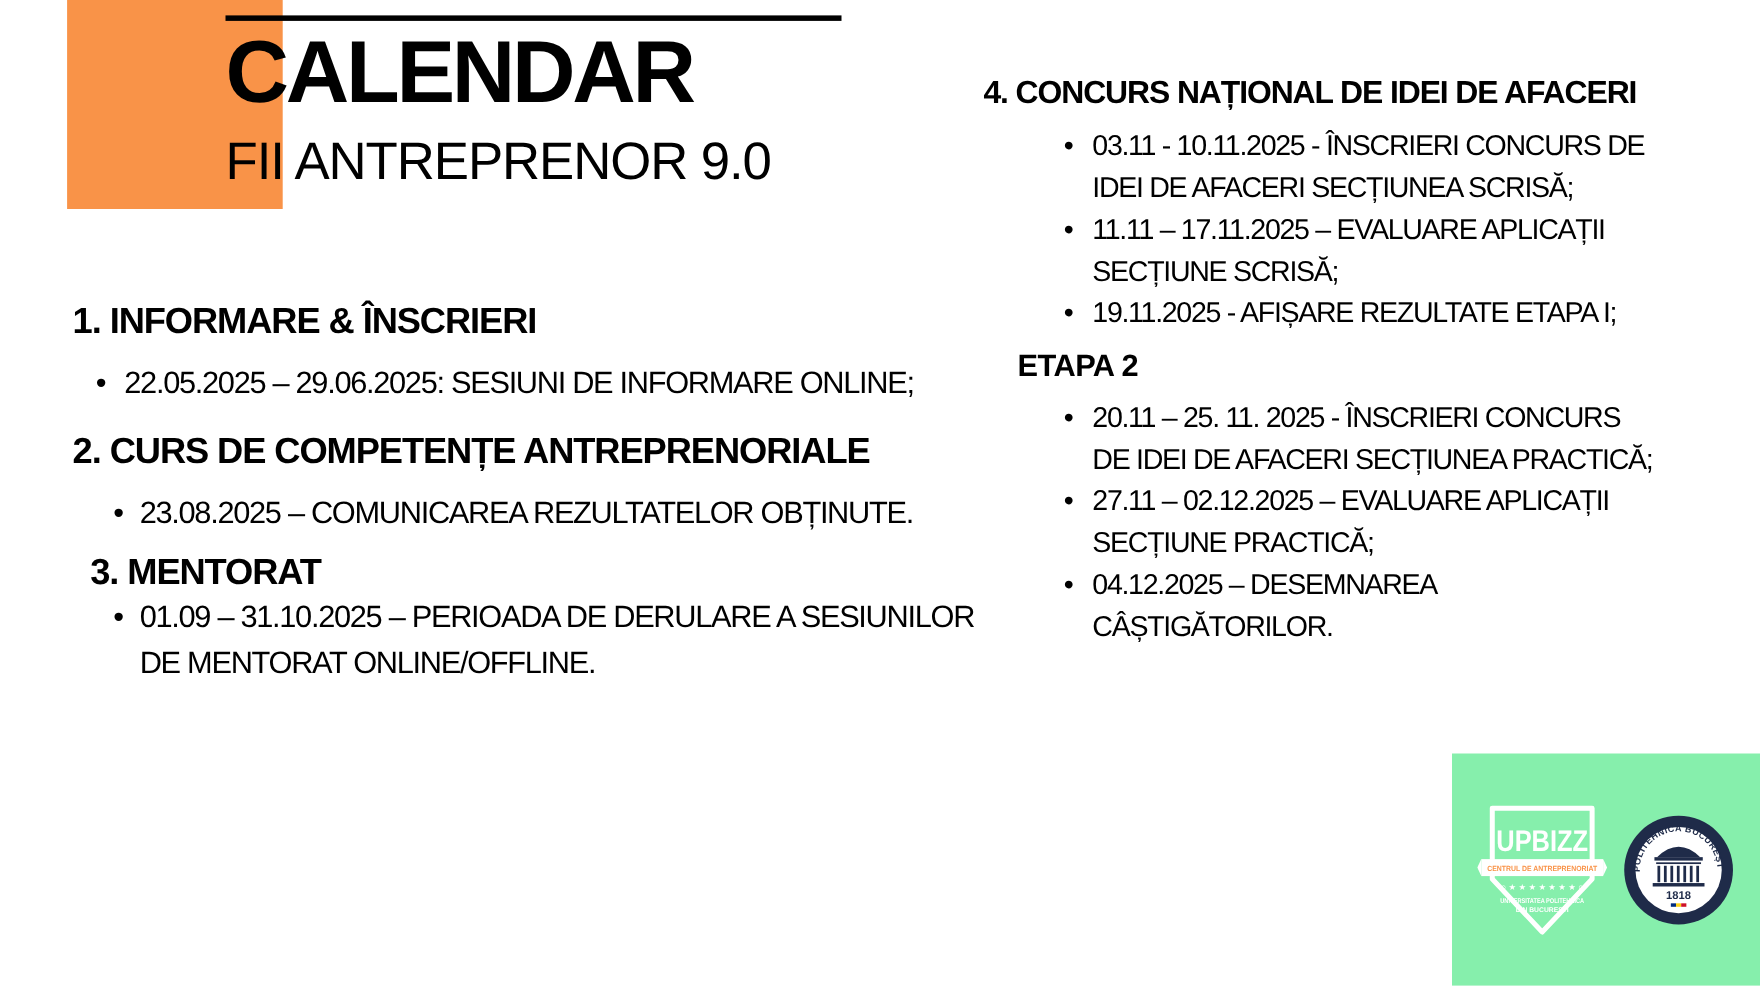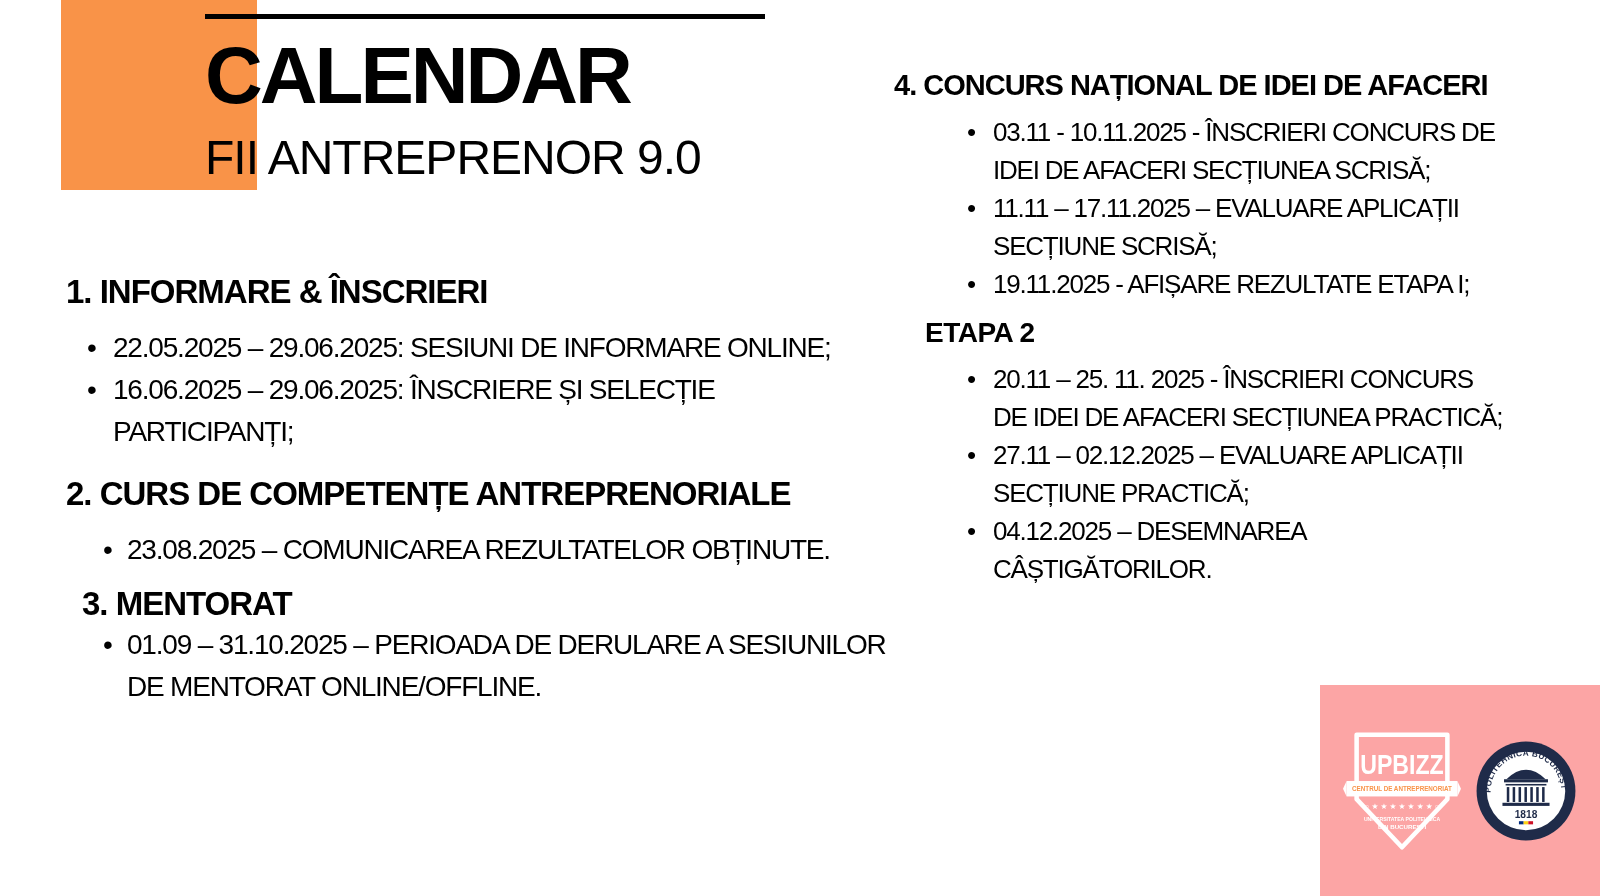--- a/index.html
+++ b/index.html
@@ -17,32 +17,32 @@
   .accent-top {
     position: absolute;
     left: 61px; top: 0;
     width: 196px; height: 190px;
     background: #F99348;
   }
   .logo-box {
     position: absolute;
     left: 1320px; top: 685px;
     width: 280px; height: 211px;
-    background: #fca5a5;
+    background: #86efac;
     display: flex;
     align-items: center;
     justify-content: center;
     gap: 14px;
   }
 
   
   .header { position: absolute; left: 205px; top: 14px; width: 700px; }
   .header-rule { width: 560px; height: 5px; background: #000; }
   .page-title {
-    margin: 17px 0 0 0;
+    margin: 7px 0 0 0;
     font-size: 80px;
     font-weight: 700;
     line-height: 1;
     letter-spacing: -3px;
   }
   .page-subtitle {
     margin-top: 18px;
     font-size: 48px;
     font-weight: 400;
     line-height: 1;
@@ -114,22 +114,20 @@
 <header class="header">
   <div class="header-rule"></div>
   <h1 class="page-title">CALENDAR</h1>
   <div class="page-subtitle">FII ANTREPRENOR 9.0</div>
 </header>
 
 <section class="left-col">
   <h2 class="sec-h">1. INFORMARE &amp; ÎNSCRIERI</h2>
   <ul class="blist">
     <li>22.05.2025 – 29.06.2025: SESIUNI DE INFORMARE ONLINE;</li>
-    <li>16.06.2025 – 29.06.2025: ÎNSCRIERE ȘI SELECȚIE
-PARTICIPANȚI;</li>
   </ul>
 
   <h2 class="sec-h mt2">2. CURS DE COMPETENȚE ANTREPRENORIALE</h2>
   <ul class="blist indent2">
     <li>23.08.2025 – COMUNICAREA REZULTATELOR OBȚINUTE.</li>
   </ul>
 
   <h2 class="sec-h mt3 ml3">3. MENTORAT</h2>
   <ul class="blist indent2 mt-s">
     <li>01.09 – 31.10.2025 – PERIOADA DE DERULARE A SESIUNILOR

